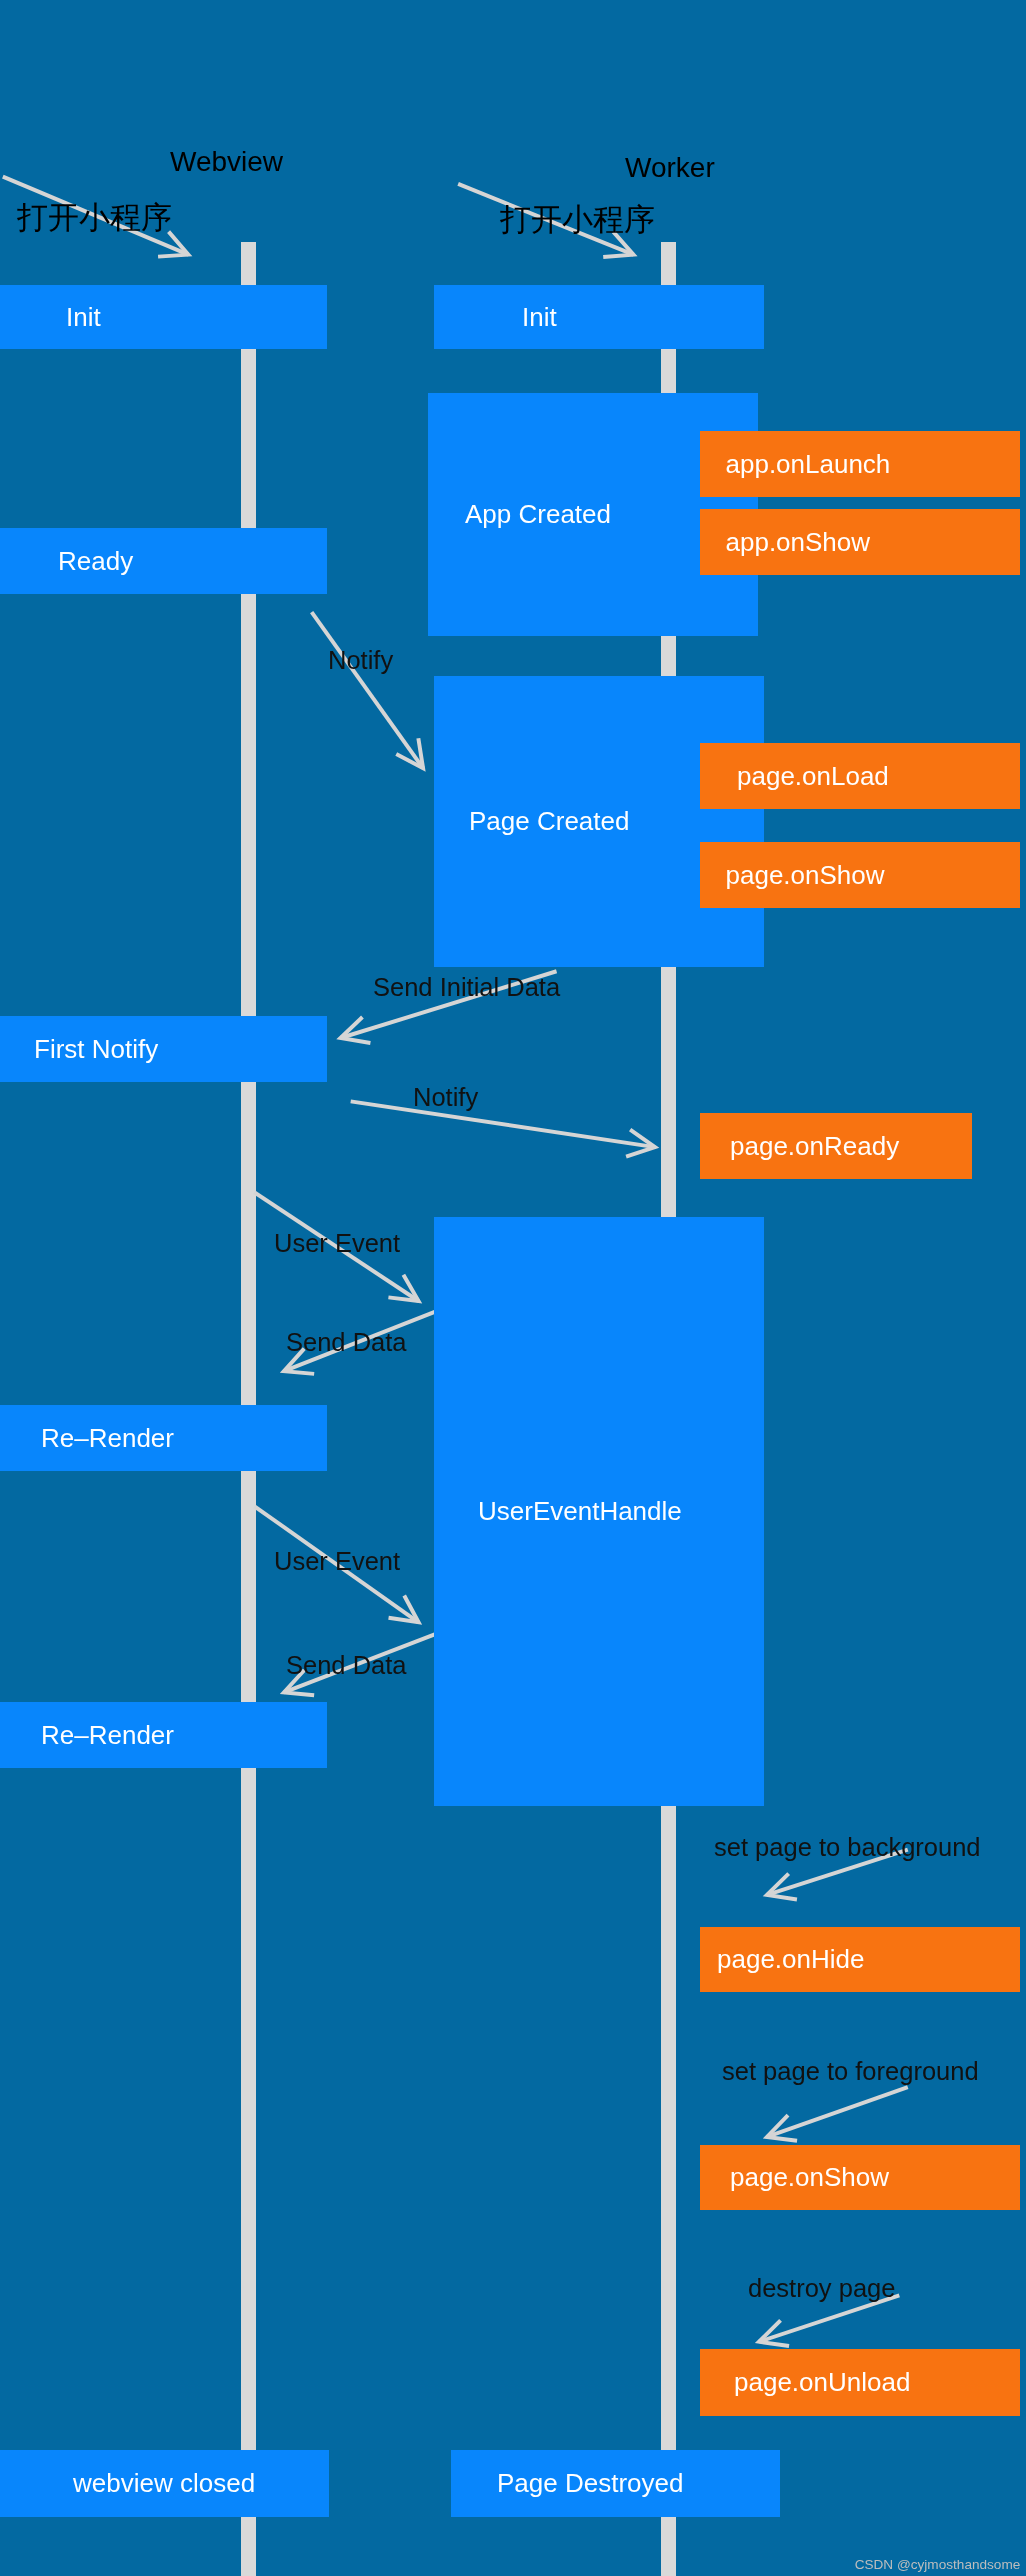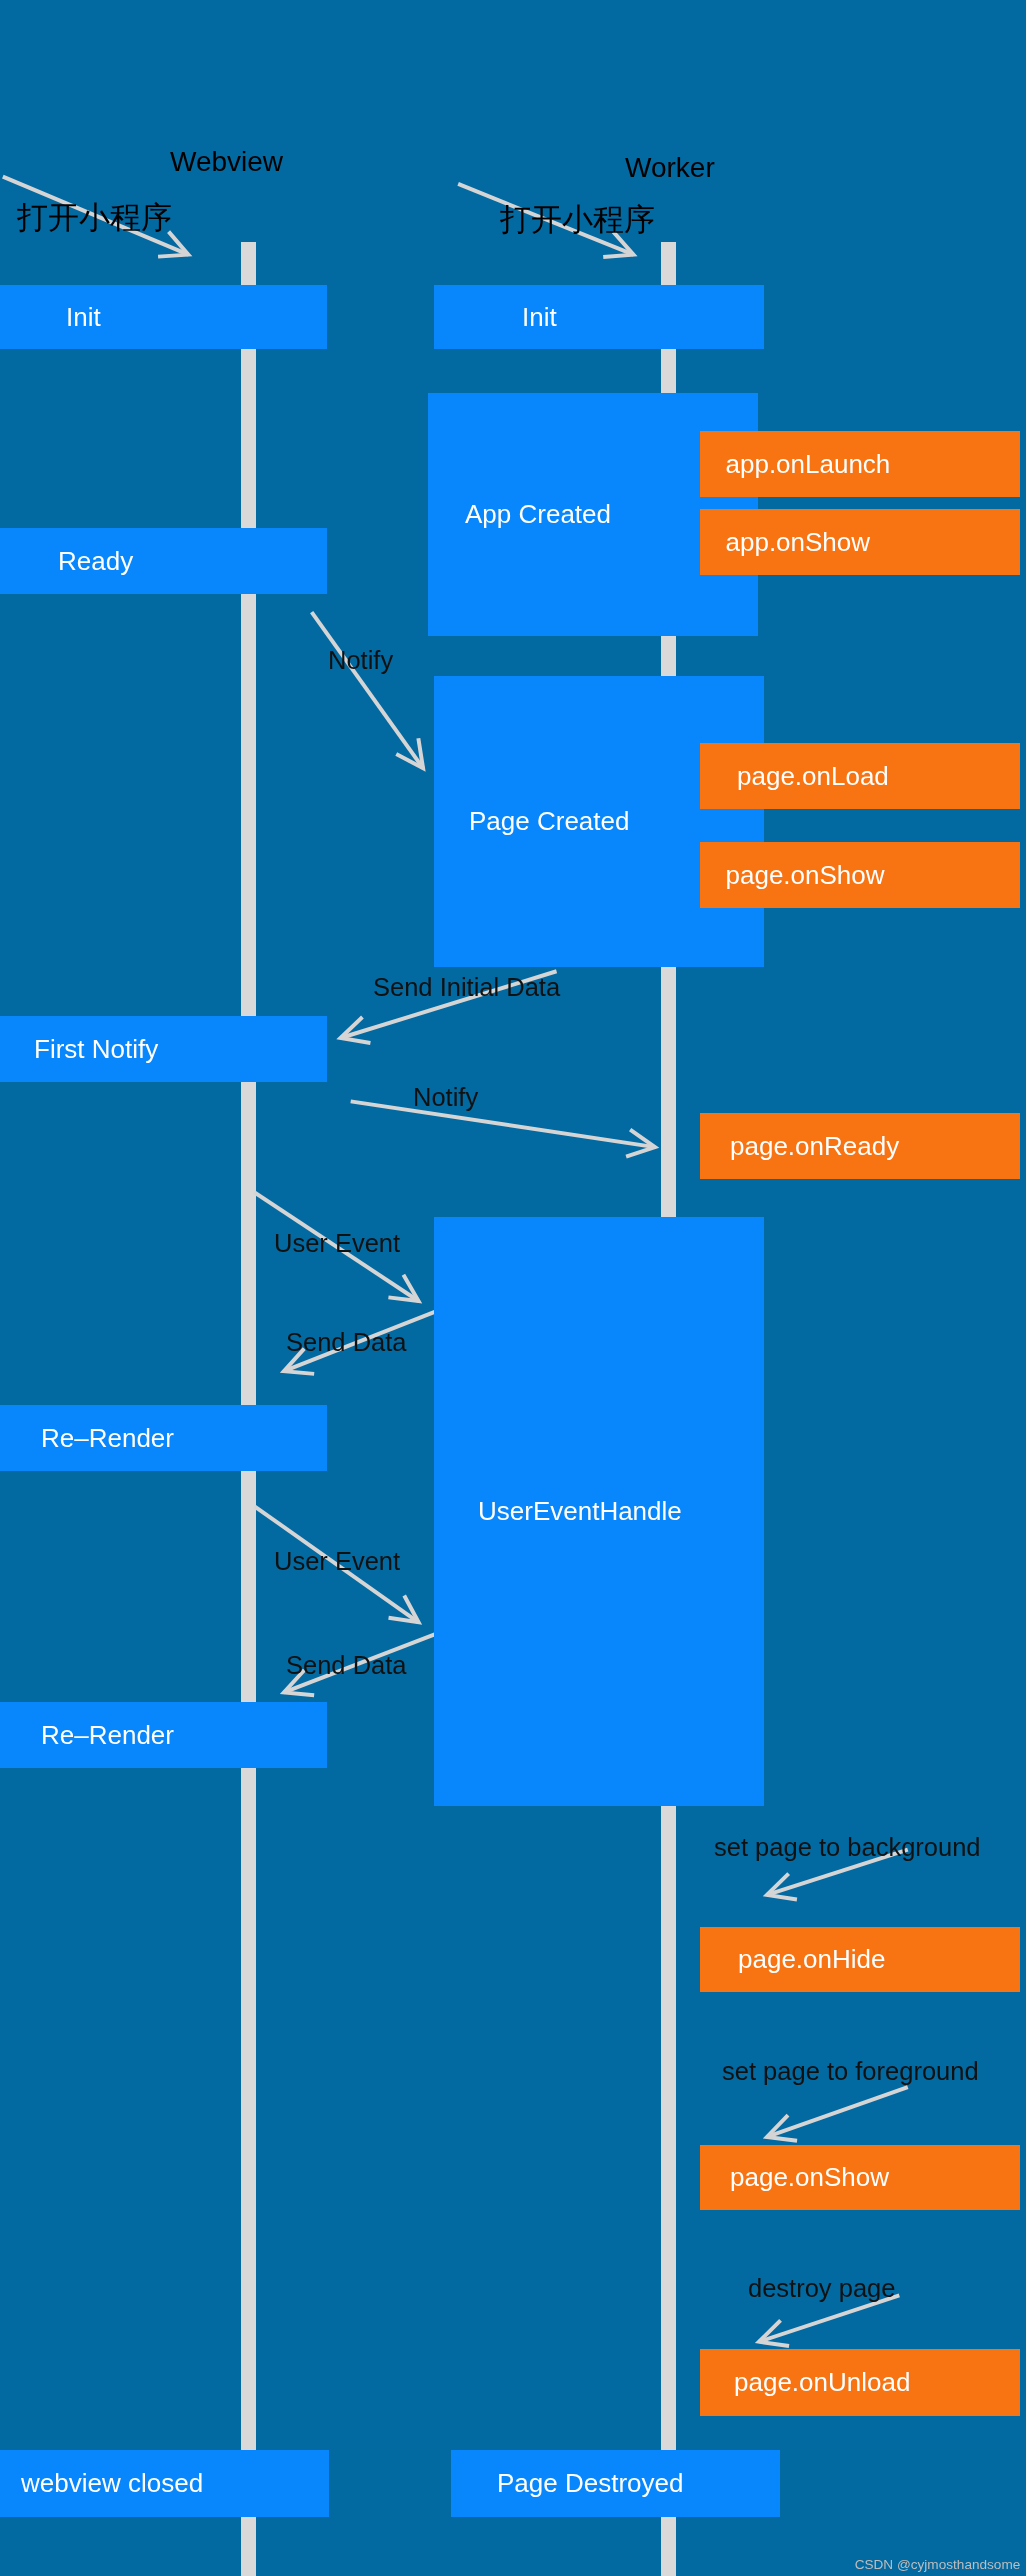--- a/index.html
+++ b/index.html
@@ -101,21 +101,21 @@
   </div>
   <div class="node blue" style="left:0; top:1016px; width:327px; height:66px; padding-left:34px;">
     <span>First Notify</span>
   </div>
   <div class="node blue" style="left:0; top:1405px; width:327px; height:66px; padding-left:41px;">
     <span>Re–Render</span>
   </div>
   <div class="node blue" style="left:0; top:1702px; width:327px; height:66px; padding-left:41px;">
     <span>Re–Render</span>
   </div>
-  <div class="node blue" style="left:0; top:2450px; width:329px; height:67px; padding-left:21px;">
+  <div class="node blue" style="left:0; top:2450px; width:329px; height:67px; padding-left:73px;">
     <span>webview closed</span>
   </div>
 
   <div class="node blue" style="left:434px; top:285px; width:330px; height:64px; padding-left:88px;">
     <span>Init</span>
   </div>
   <div class="node blue" style="left:428px; top:393px; width:330px; height:243px; padding-left:37px;">
     <span>App Created</span>
   </div>
   <div class="node blue" style="left:434px; top:676px; width:330px; height:291px; padding-left:35px;">
@@ -133,24 +133,24 @@
   </div>
   <div class="node orange" style="left:700px; top:509px; width:320px; height:66px; padding-left:25.5px;">
     <span>app.onShow</span>
   </div>
   <div class="node orange" style="left:700px; top:743px; width:320px; height:66px; padding-left:37px;">
     <span>page.onLoad</span>
   </div>
   <div class="node orange" style="left:700px; top:842px; width:320px; height:66px; padding-left:25.5px;">
     <span>page.onShow</span>
   </div>
-  <div class="node orange" style="left:700px; top:1113px; width:320px; height:66px; padding-left:30px;">
+  <div class="node orange" style="left:700px; top:1113px; width:272px; height:66px; padding-left:30px;">
     <span>page.onReady</span>
   </div>
-  <div class="node orange" style="left:700px; top:1927px; width:320px; height:65px; padding-left:38px;">
+  <div class="node orange" style="left:700px; top:1927px; width:320px; height:65px; padding-left:17px;">
     <span>page.onHide</span>
   </div>
   <div class="node orange" style="left:700px; top:2145px; width:320px; height:65px; padding-left:30px;">
     <span>page.onShow</span>
   </div>
   <div class="node orange" style="left:700px; top:2349px; width:320px; height:67px; padding-left:34px;">
     <span>page.onUnload</span>
   </div>
 
   <div class="msg-label" style="left:328px; top:646px;">Notify</div>

